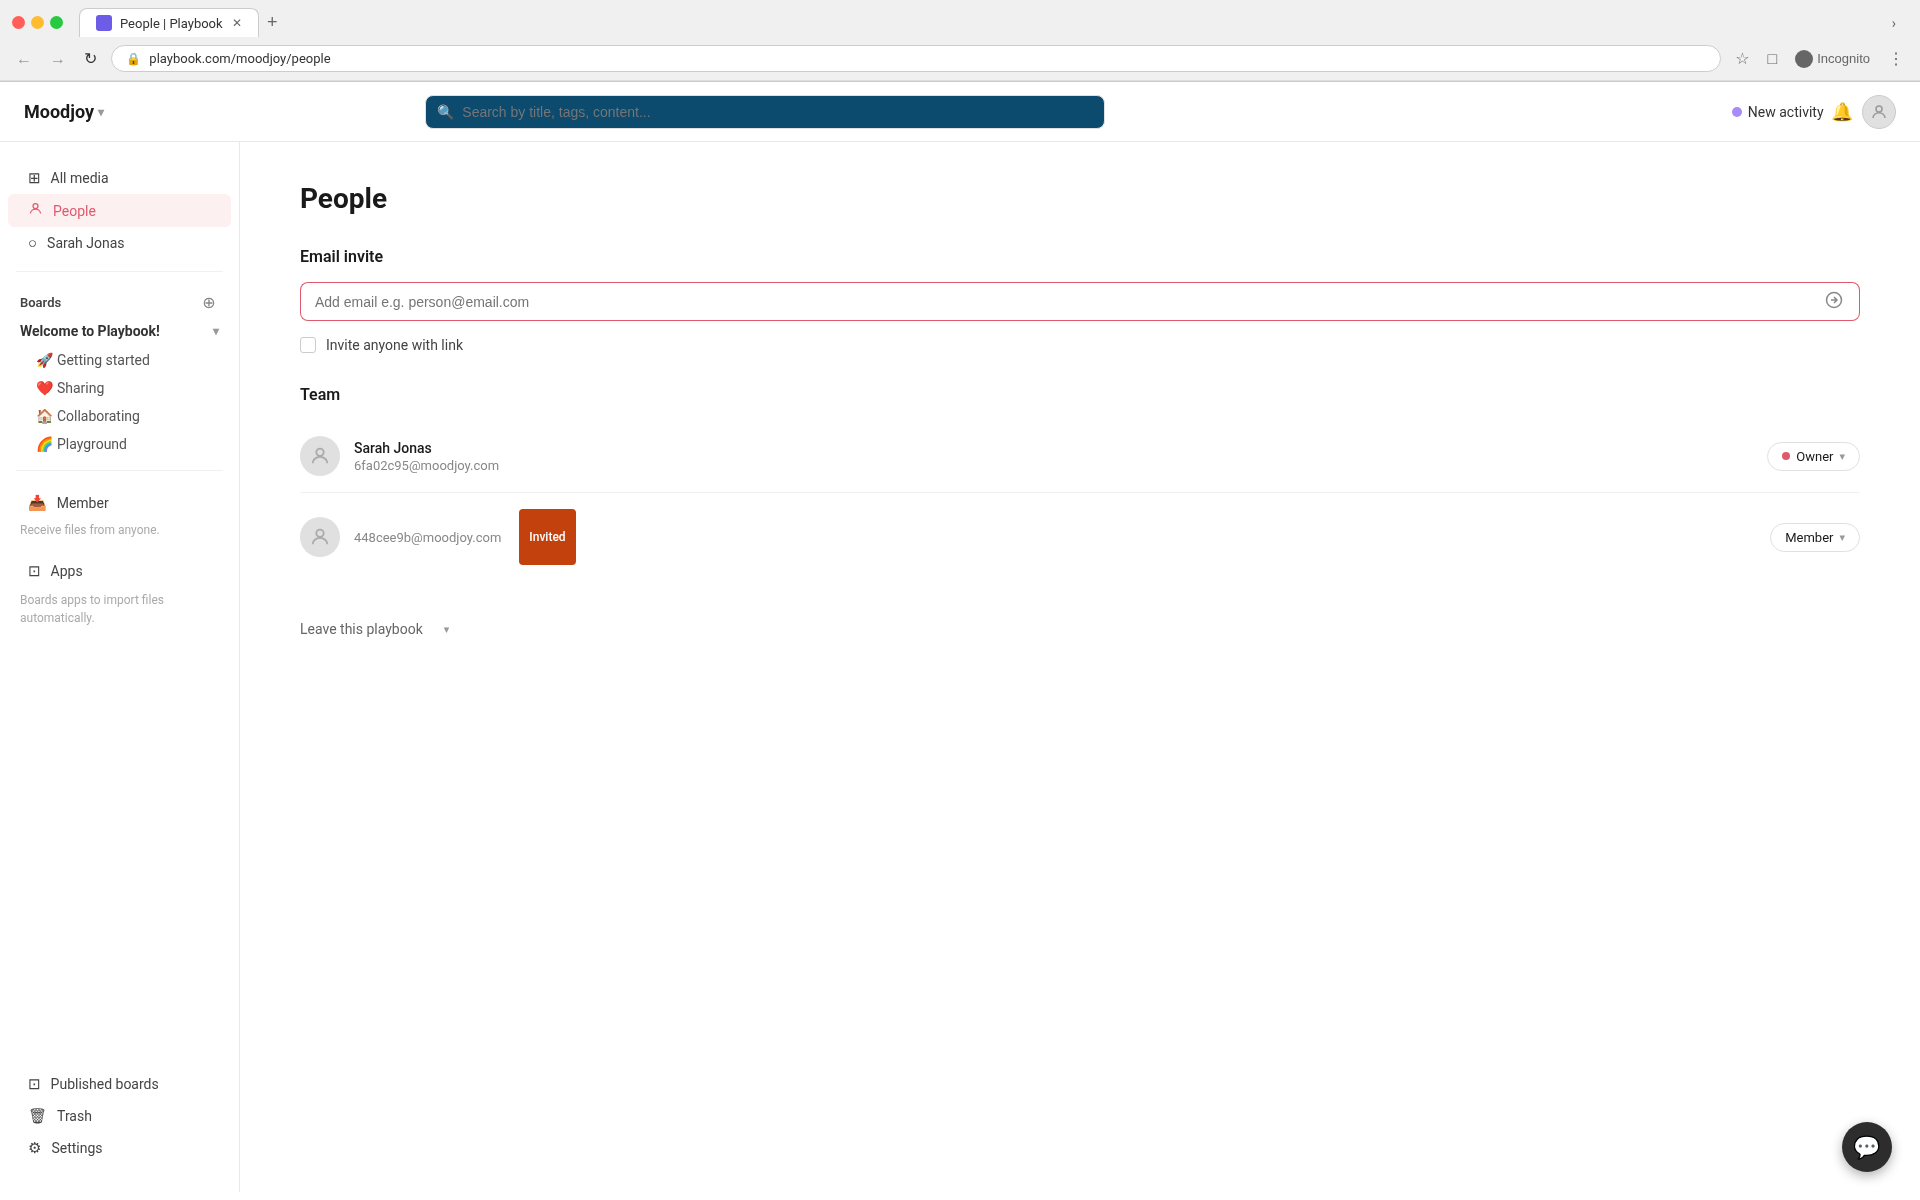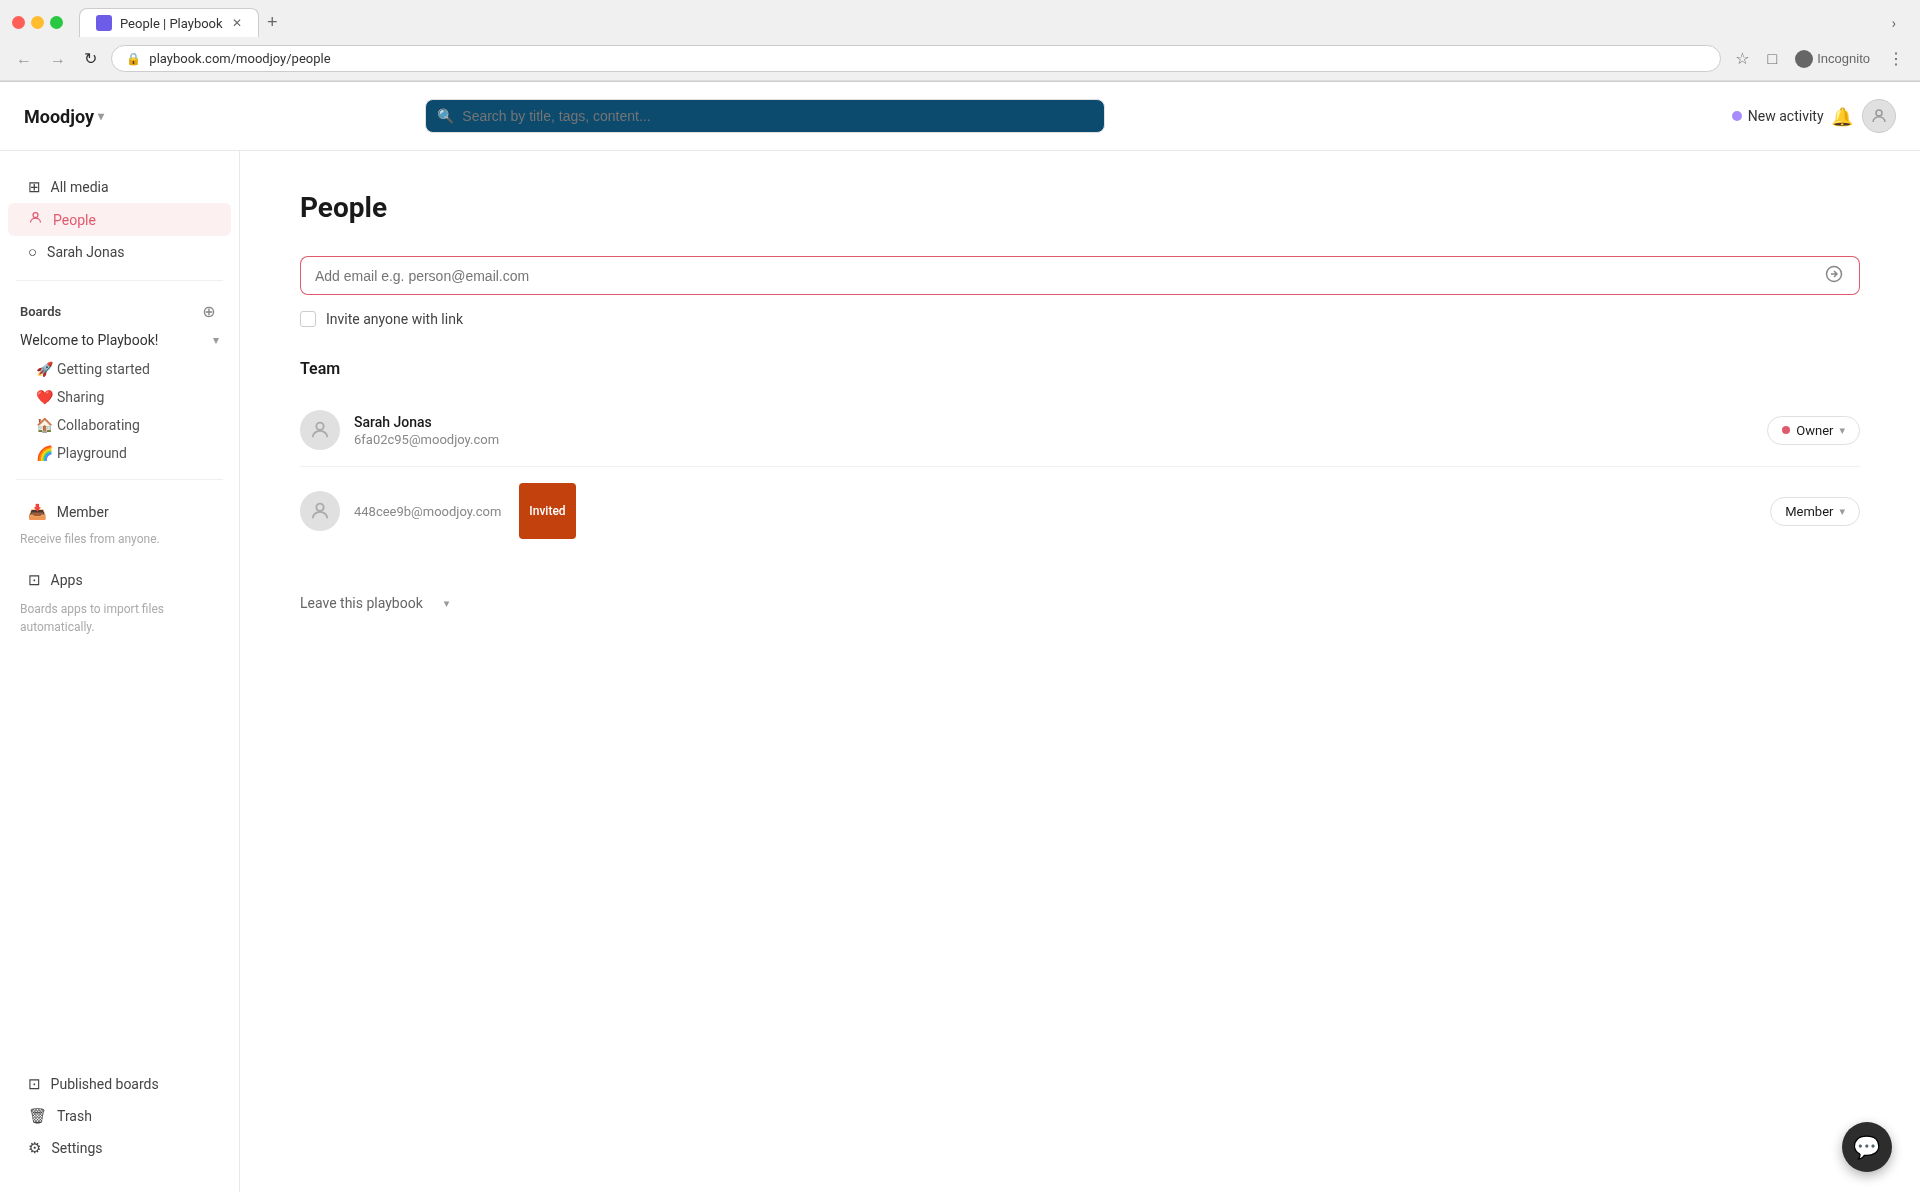--- a/index.html
+++ b/index.html
@@ -24,21 +24,21 @@
     .browser-toolbar { background: #f0f0f0; padding: 8px 12px; display: flex; align-items: center; gap: 10px; border-bottom: 1px solid #ddd; }
     .browser-nav-btn { background: none; border: none; color: #999; cursor: pointer; font-size: 16px; padding: 4px; }
     .browser-nav-btn.active { color: #333; }
     .browser-address-bar { flex: 1; background: #fff; border: 1px solid #ccc; border-radius: 20px; padding: 5px 14px; font-size: 13px; color: #333; display: flex; align-items: center; gap: 8px; }
     .browser-lock { color: #666; font-size: 12px; }
     .browser-toolbar-actions { display: flex; align-items: center; gap: 10px; color: #666; }
     .browser-toolbar-btn { background: none; border: none; cursor: pointer; color: #666; font-size: 16px; padding: 4px; }
 
     
     .app { display: flex; flex-direction: column; height: calc(100vh - 90px); }
-    .app-header { background: #fff; border-bottom: 1px solid #e8e8e8; padding: 0 24px; height: 69px; display: flex; align-items: center; gap: 16px; }
+    .app-header { background: #fff; border-bottom: 1px solid #e8e8e8; padding: 0 24px; height: 60px; display: flex; align-items: center; gap: 16px; }
     .app-logo { font-weight: 700; font-size: 18px; color: #1a1a1a; display: flex; align-items: center; gap: 4px; cursor: pointer; }
     .logo-chevron { color: #999; font-size: 12px; }
     .app-search { flex: 1; max-width: 680px; margin: 0 auto; }
     .search-wrapper { position: relative; }
     .search-icon-wrap { position: absolute; left: 12px; top: 50%; transform: translateY(-50%); color: #aaa; font-size: 14px; }
     .search-input { width: 100%; border: 1px solid #e0e0e0; border-radius: 8px; padding: 8px 14px 8px 36px; font-size: 14px; color: #999; background: #0c4a6e; outline: none; }
     .app-header-actions { display: flex; align-items: center; gap: 8px; margin-left: auto; }
     .new-activity-btn { display: flex; align-items: center; gap: 6px; font-size: 14px; color: #333; cursor: pointer; }
     .new-activity-dot { width: 10px; height: 10px; border-radius: 50%; background: #a78bfa; }
     .header-bell { font-size: 18px; color: #555; cursor: pointer; }
@@ -49,21 +49,21 @@
     
     .sidebar { width: 240px; border-right: 1px solid #e8e8e8; padding: 16px 0; display: flex; flex-direction: column; overflow-y: auto; flex-shrink: 0; }
     .sidebar-section { padding: 4px 0; }
     .sidebar-item { display: flex; align-items: center; gap: 10px; padding: 7px 20px; cursor: pointer; font-size: 14px; color: #444; border-radius: 6px; margin: 0 8px; }
     .sidebar-item.active { color: #e05a6e; background: #fdf0f1; }
     .sidebar-item-icon { font-size: 15px; flex-shrink: 0; }
     .sidebar-divider { height: 1px; background: #f0f0f0; margin: 8px 16px; }
     .sidebar-section-header { display: flex; align-items: center; gap: 8px; padding: 8px 20px 4px; font-size: 13px; font-weight: 600; color: #444; }
     .sidebar-section-header .add-btn { margin-left: auto; width: 20px; height: 20px; border-radius: 50%; background: none; border: none; cursor: pointer; color: #888; font-size: 16px; display: flex; align-items: center; justify-content: center; }
     .sidebar-playbook { margin: 0 8px; }
-    .sidebar-playbook-header { display: flex; align-items: center; gap: 8px; padding: 7px 12px; cursor: pointer; font-size: 14px; color: #333; font-weight: 400; border-radius: 6px; }
+    .sidebar-playbook-header { display: flex; align-items: center; gap: 8px; padding: 7px 12px; cursor: pointer; font-size: 14px; color: #333; font-weight: 700; border-radius: 6px; }
     .playbook-chevron { margin-left: auto; color: #999; font-size: 12px; }
     .sidebar-sub-items { padding-left: 8px; }
     .sidebar-sub-item { display: flex; align-items: center; gap: 8px; padding: 6px 12px 6px 16px; cursor: pointer; font-size: 14px; color: #555; border-radius: 6px; margin: 0 4px; }
 
     .sidebar-bottom { margin-top: auto; padding: 12px 0; }
     .sidebar-bottom-item { display: flex; align-items: center; gap: 10px; padding: 7px 20px; cursor: pointer; font-size: 14px; color: #444; border-radius: 6px; margin: 0 8px; }
     .sidebar-secondary-label { font-size: 12px; color: #aaa; padding: 4px 20px 2px; }
     .inbox-section { padding: 8px 0; }
     .apps-section { padding: 8px 0; }
     .apps-label { font-size: 12px; color: #aaa; padding: 4px 20px; line-height: 1.5; }
@@ -259,20 +259,21 @@
           <span class="sidebar-item-icon">⚙</span>
           <span>Settings</span>
         </div>
       </div>
     </div>
 
     <div class="main-content">
       <h1 class="page-title">People</h1>
 
       <div>
+        <div class="section-title">Email invite</div>
         <div class="email-invite-row">
           <input class="email-input" type="email" placeholder="Add email e.g. person@email.com" style="">
           <button class="email-invite-btn">
             <span>
               <svg width="18" height="18" viewBox="0 0 24 24" fill="none" stroke="#888" stroke-width="2">
                   <circle cx="12" cy="12" r="10"></circle>
                   <path d="M12 8l4 4-4 4M8 12h8"></path>
                 </svg>
             </span>
           </button>

